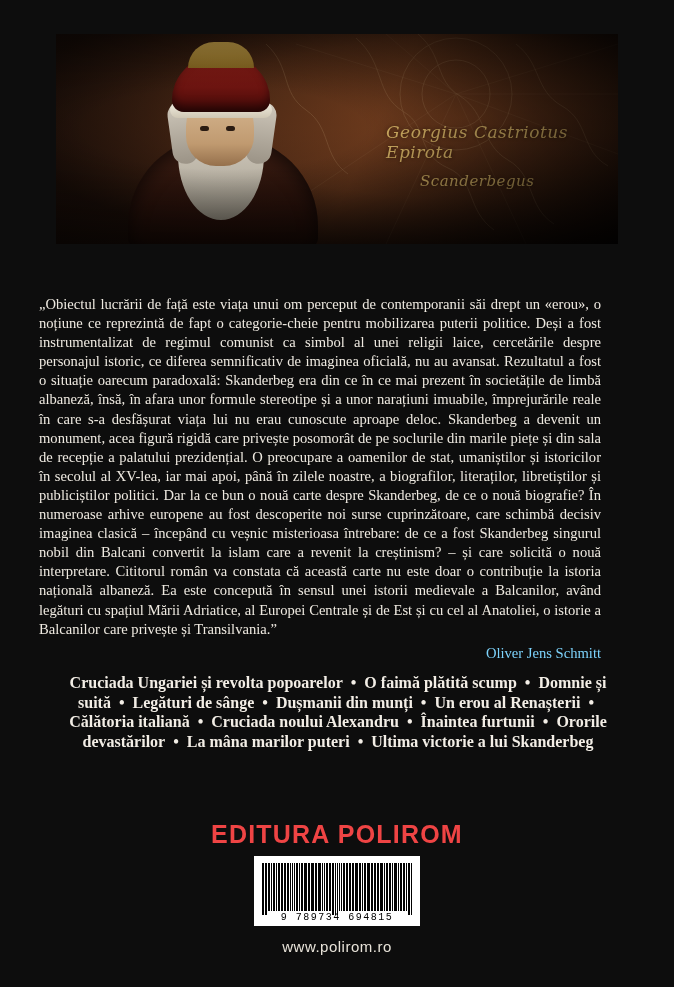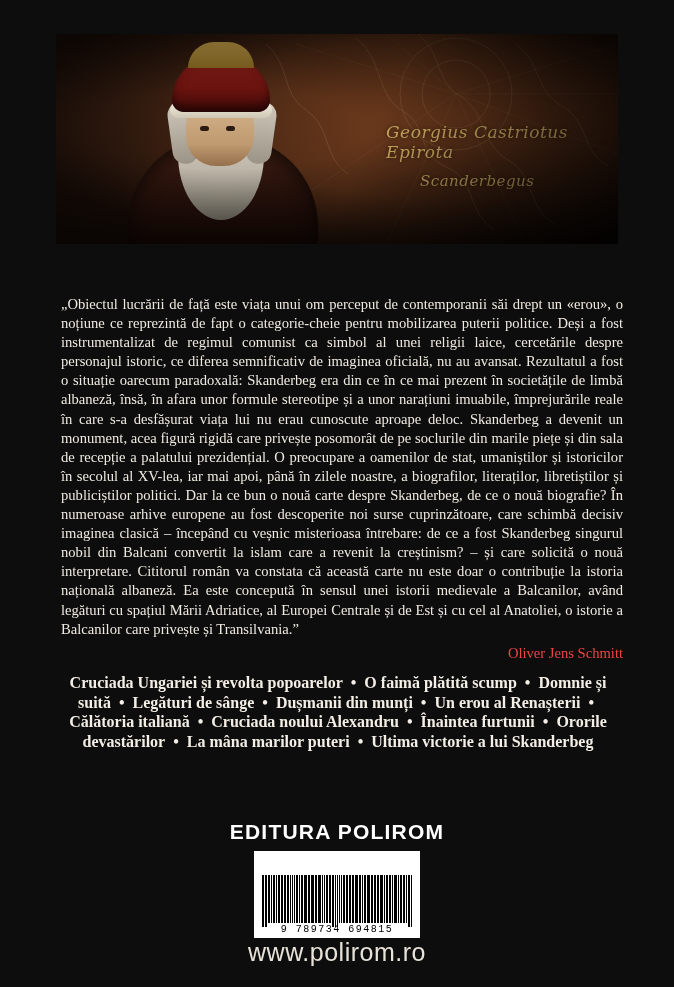--- a/index.html
+++ b/index.html
@@ -106,35 +106,35 @@
     letter-spacing: .5px;
     text-shadow: 0 0 4px rgba(0,0,0,.6);
     opacity: .92;
   }
   .calli .l1 { font-size: 17px; display: block; }
   .calli .l2 { font-size: 15px; display: block; margin-left: 34px; margin-top: 10px; }
 
   
   #blurb {
     position: absolute;
-    left: 61px; top: 295px;
+    left: 39px; top: 295px;
     width: 562px;
   }
   #blurb p {
     margin: 0;
     font-size: 14.6px;
     line-height: 19.1px;
     text-align: justify;
     color: #efeae1;
   }
   #attribution {
     margin-top: 6px;
     text-align: right;
     font-size: 14.6px;
-    color: #ef4444;
+    color: #7dd3fc;
   }
 
   
   #chapters {
     position: absolute;
     left: 57px; top: 673px;
     width: 562px;
     text-align: center;
     font-weight: bold;
     font-size: 16px;
@@ -149,37 +149,37 @@
 
   
   #publisher {
     position: absolute;
     left: 0; right: 0; top: 820px;
     text-align: center;
   }
   #publisher-name {
     font-family: "Liberation Sans", sans-serif;
     font-weight: bold;
-    font-size: 21px;
+    font-size: 25px;
     letter-spacing: 1.2px;
-    color: #ffffff;
+    color: #ef4444;
   }
   #isbn-text {
     margin-top: 8px;
     font-family: "Liberation Sans", sans-serif;
     font-size: 11px;
     letter-spacing: .4px;
     color: #ffffff;
   }
   
   #barcode-box {
     margin: 7px auto 0;
     width: 166px;
     background: #ffffff;
-    padding: 24px 8px 3px;
+    padding: 7px 8px 3px;
   }
   #barcode-bars {
     height: 48px;
     display: flex;
     align-items: stretch;
     justify-content: center;
     gap: 1px;
   }
   #barcode-bars span {
     display: block;
@@ -187,22 +187,23 @@
   }
   #barcode-digits {
     font-family: "Liberation Mono", monospace;
     font-size: 10px;
     color: #000;
     letter-spacing: 1.5px;
     text-align: center;
     margin-top: 1px;
   }
   #website {
+    margin-top: 12px;
     font-family: "Liberation Sans", sans-serif;
-    font-size: 25px;
+    font-size: 15px;
     letter-spacing: .5px;
     color: #e8e3d9;
   }
 
   
   #side-credit {
     position: absolute;
     right: 10px;
     top: 556px;
     width: 380px;

